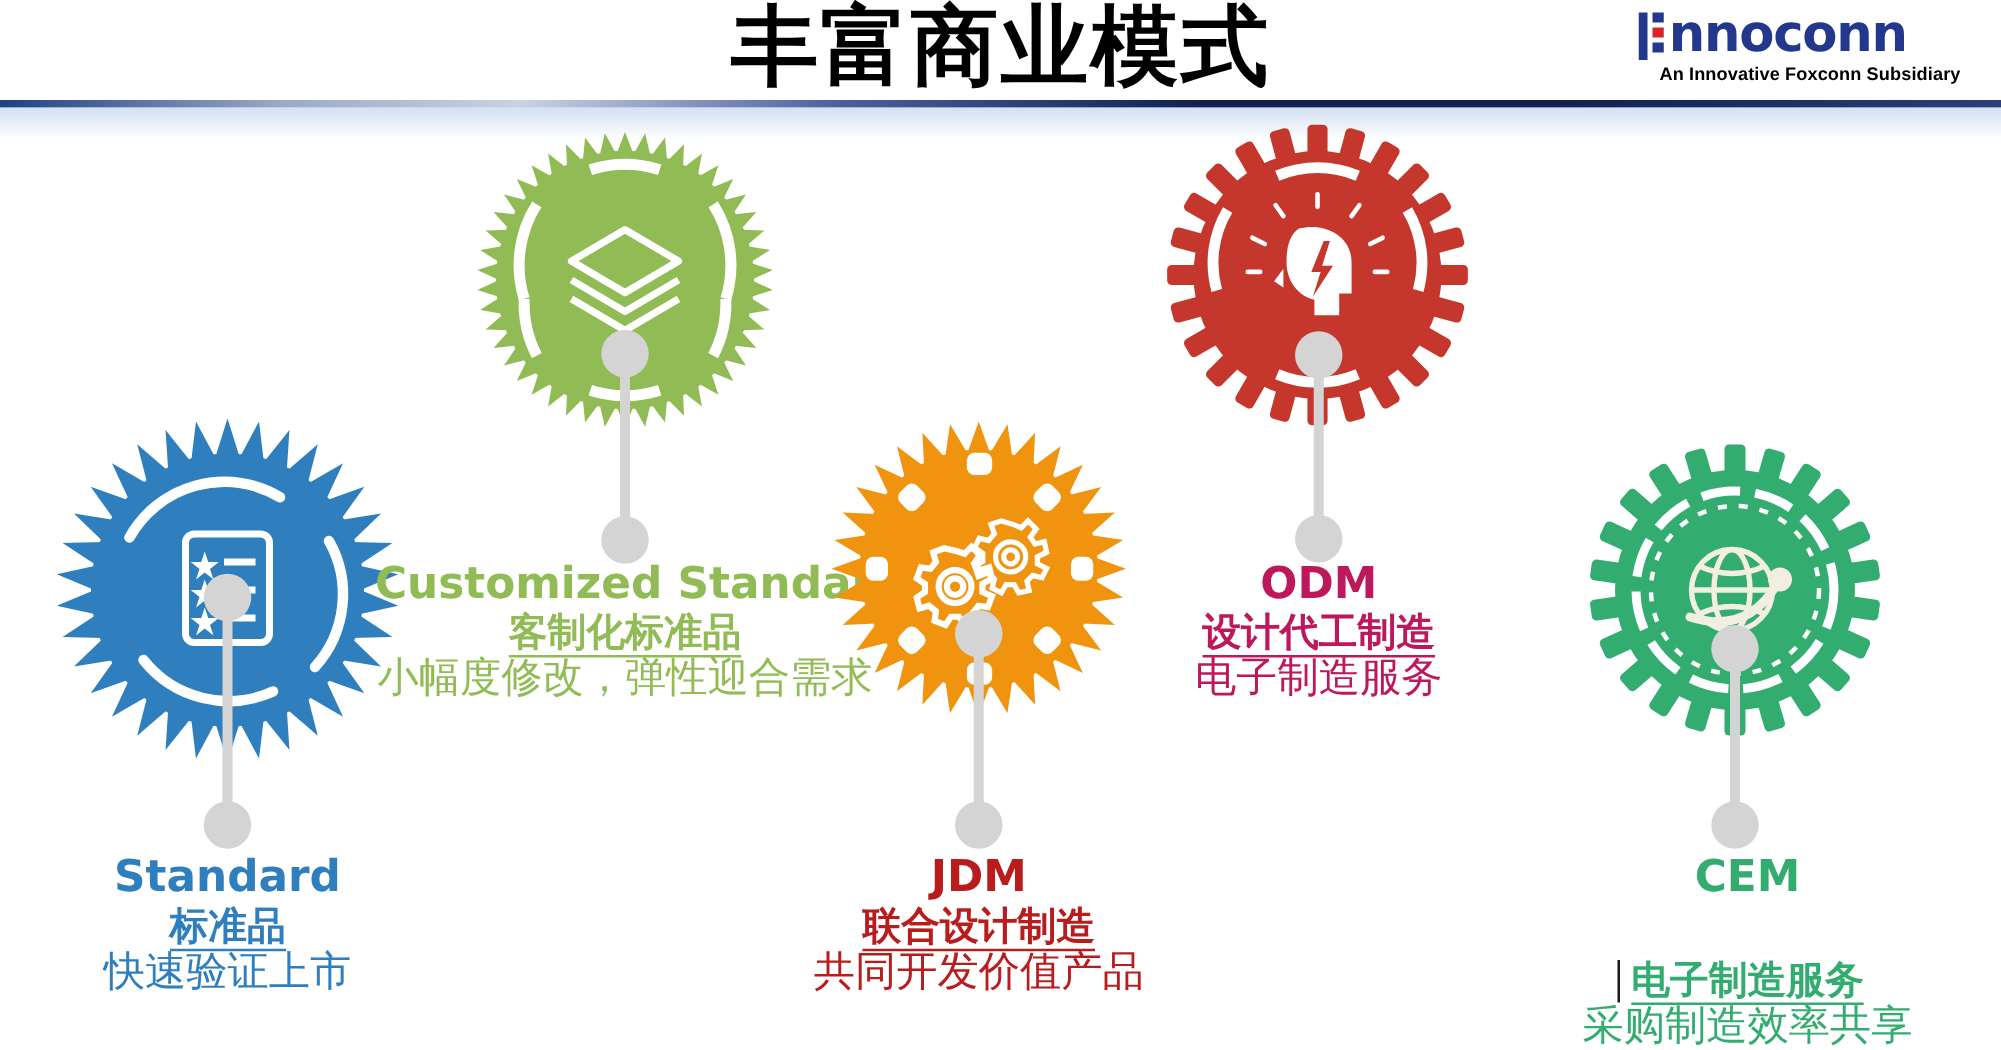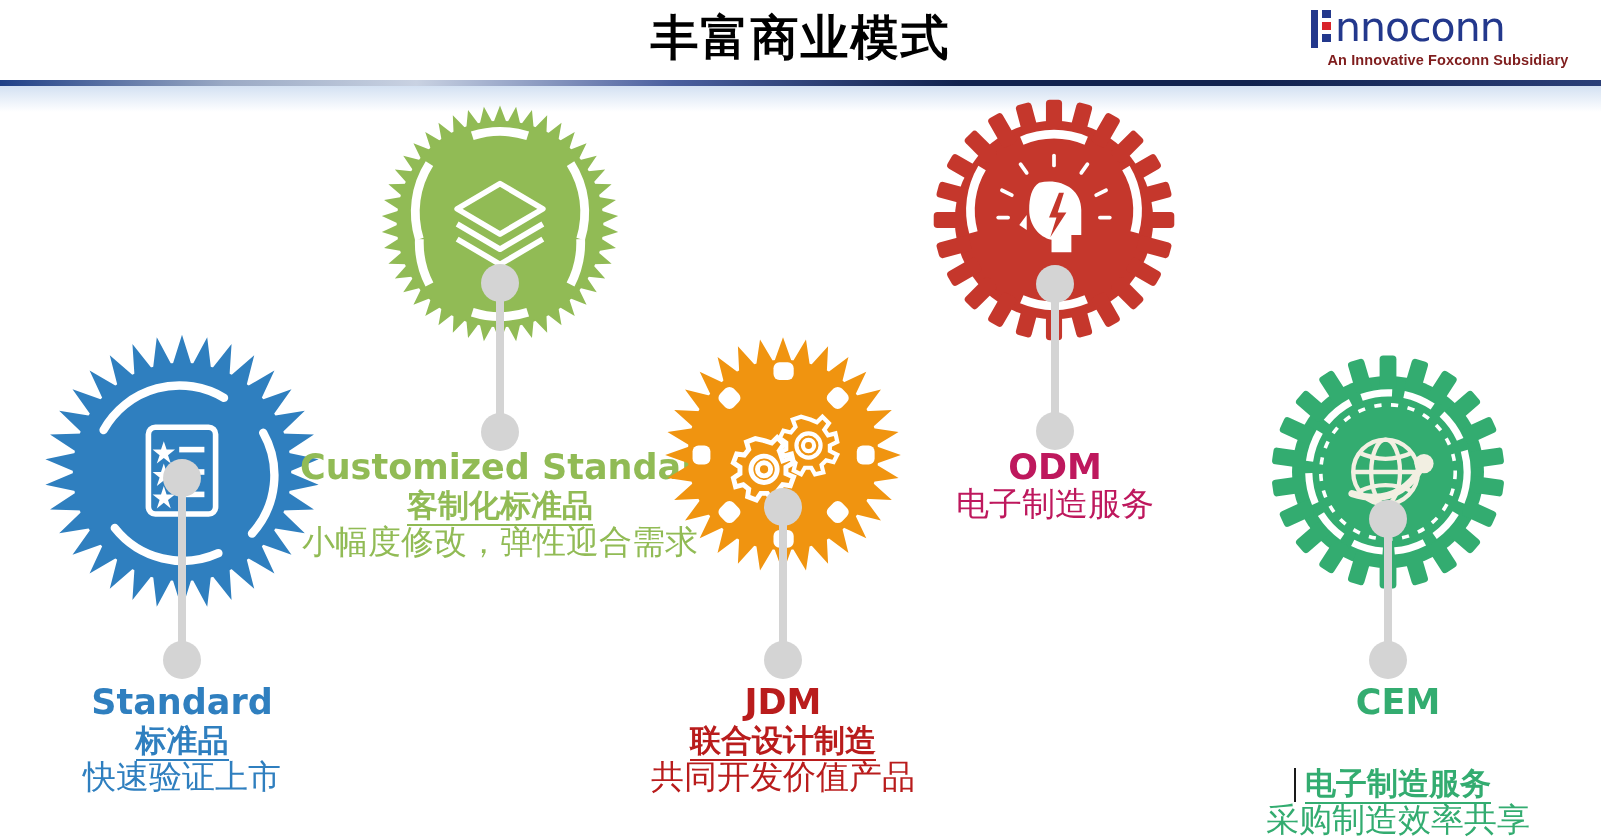--- a/index.html
+++ b/index.html
@@ -11,21 +11,21 @@
     position:relative;
   }
   
   #header{
     position:absolute;left:0;top:0;width:1601px;height:82px;
     background:#ffffff;
   }
   #slide-title{
     position:absolute;left:0;top:2px;width:1601px;
     text-align:center;
-    font-size:48px;
+    font-size:70px;
     font-weight:700;
     color:#000000;
     letter-spacing:2px;
     line-height:70px;
     font-family:"DejaVu Sans","Liberation Sans",sans-serif;
   }
   #header-divider{
     position:absolute;left:0;top:80px;width:1601px;height:6px;
     background:linear-gradient(to right,#1f3f86 0%, #9aa9c4 14%, #c9d2e2 26%, #4a5f9e 42%, #11224e 60%, #11224e 78%, #2b3f78 100%);
   }
@@ -37,28 +37,28 @@
   #logo{
     position:absolute;right:18px;top:8px;width:272px;height:64px;
   }
   #logo-mark{
     position:absolute;left:0;top:2px;width:22px;height:38px;
   }
   .logo-bar{position:absolute;background:#23388c;}
   .logo-dot{position:absolute;background:#d8232a;}
   #logo-word{
     position:absolute;left:24px;top:-3px;
-    font-size:41px;font-weight:400;color:#23388c;
+    font-size:41px;font-weight:700;color:#23388c;
     letter-spacing:-1px;line-height:44px;
     font-family:"DejaVu Sans","Liberation Sans",sans-serif;
   }
   #logo-tagline{
     position:absolute;left:2px;top:44px;width:270px;
     text-align:center;
-    font-size:14.5px;font-weight:700;color:#7f1d1d;
+    font-size:14.5px;font-weight:700;color:#000000;
     letter-spacing:0.1px;
     font-family:"Liberation Sans",sans-serif;
   }
   
   .node{position:absolute;}
   .gear-wrap{position:absolute;}
   .gear-wrap svg{display:block;}
   .stem{
     position:absolute;
     width:8px;background:#d4d4d4;border-radius:4px;
@@ -281,20 +281,21 @@
         <polygon points="104,78 96,98 102,98 97,114 110,94 103,94 108,78" fill="#c5372c"></polygon>
       </g>
     </svg>
   </div>
   <div class="dot-top" style="left:1036px;top:265px;"></div>
   <div class="stem" style="left:1051px;top:277px;height:146px;"></div>
   <div class="dot-bottom" style="left:1036px;top:412px;"></div>
 
   <div class="labels" style="left:885px;top:447px;width:340px;color:#be185d;">
     <div class="lbl-en">ODM</div>
+    <div class="lbl-cn"><span>设计代工制造</span></div>
     <div class="lbl-sub">电子制造服务</div>
   </div>
 </div>
 
 <div class="node">
   <div class="gear-wrap" style="left:1268px;top:352px;">
     <svg width="240" height="240" viewBox="0 0 200 200">
       <g fill="#33ac70">
         <circle cx="100" cy="100" r="80"></circle>
         <g id="m-teeth">

